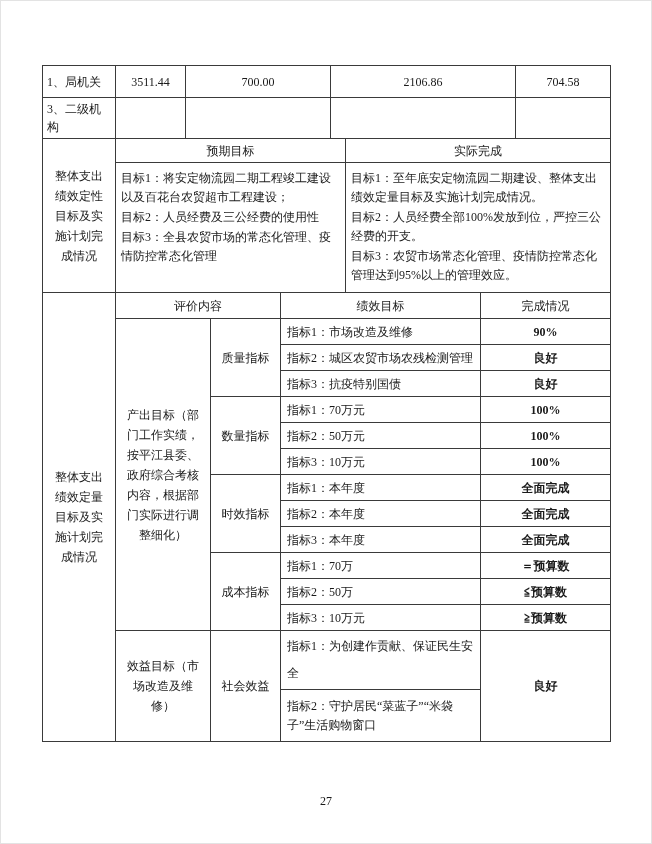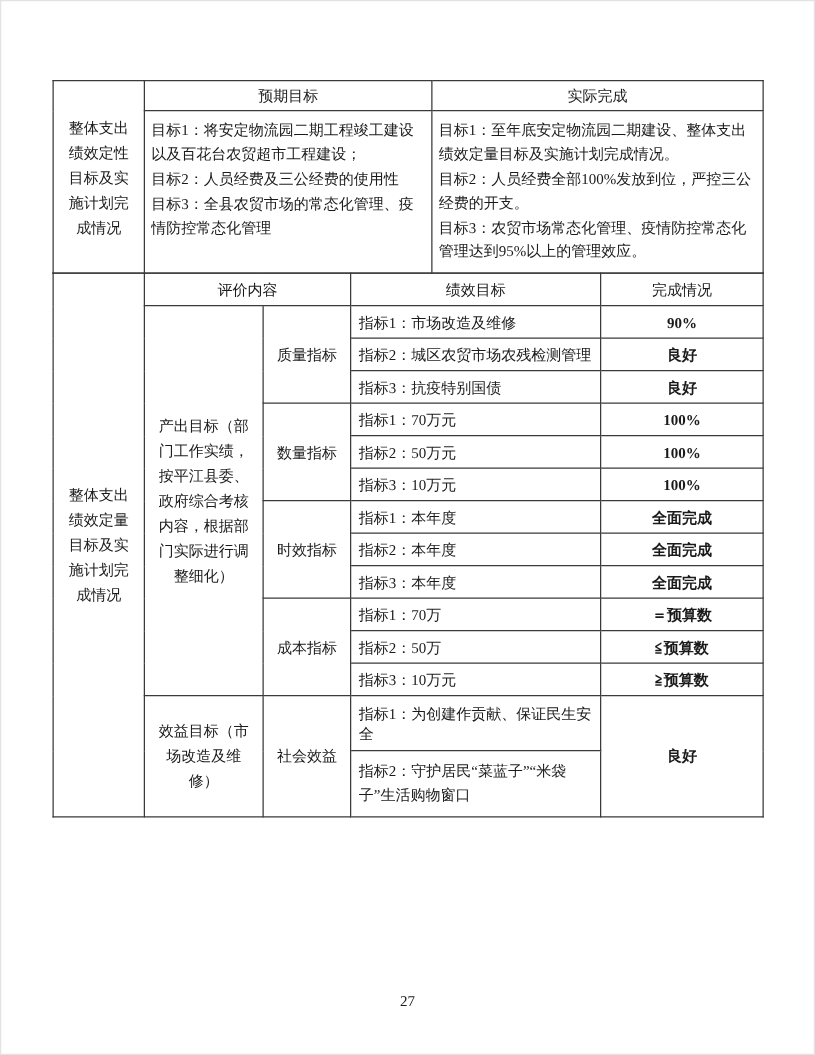--- a/index.html
+++ b/index.html
@@ -47,20 +47,34 @@
 
     <table>
       <colgroup>
           <col style="width:73px">
           <col style="width:70px">
           <col style="width:145px">
           <col style="width:185px">
           <col style="width:95px">
         </colgroup>
       <tbody>
+          <tr style="height:32px">
+        <td class="l">1、局机关</td>
+        <td class="c">3511.44</td>
+        <td class="c">700.00</td>
+        <td class="c">2106.86</td>
+        <td class="c">704.58</td>
+      </tr>
+      <tr style="height:28px">
+        <td class="l">3、二级机构</td>
+        <td class="c"></td>
+        <td class="c"></td>
+        <td class="c"></td>
+        <td class="c"></td>
+      </tr>
     </tbody>
       </table>
 
 
     <table>
       <colgroup>
           <col style="width:73px">
           <col style="width:230px">
           <col style="width:265px">
         </colgroup>
@@ -154,21 +168,21 @@
         <td class="comp">≦预算数</td>
       </tr>
       <tr style="height:26px">
         <td class="target">指标3：10万元</td>
         <td class="comp">≧预算数</td>
       </tr>
 
       <tr style="height:44px">
         <td class="catcell" rowspan="2">效益目标（市场改造及维修）</td>
         <td class="catcell" rowspan="2">社会效益</td>
-        <td class="target" style="line-height:16px">指标1：为创建作贡献、保证民生安全</td>
+        <td class="target" style="line-height:27px">指标1：为创建作贡献、保证民生安全</td>
         <td class="comp" rowspan="2">良好</td>
       </tr>
       <tr style="height:52px">
         <td class="target" style="line-height:19px">指标2：守护居民“菜蓝子”“米袋子”生活购物窗口</td>
       </tr>
     </tbody>
       </table>
 
   </div>
 

